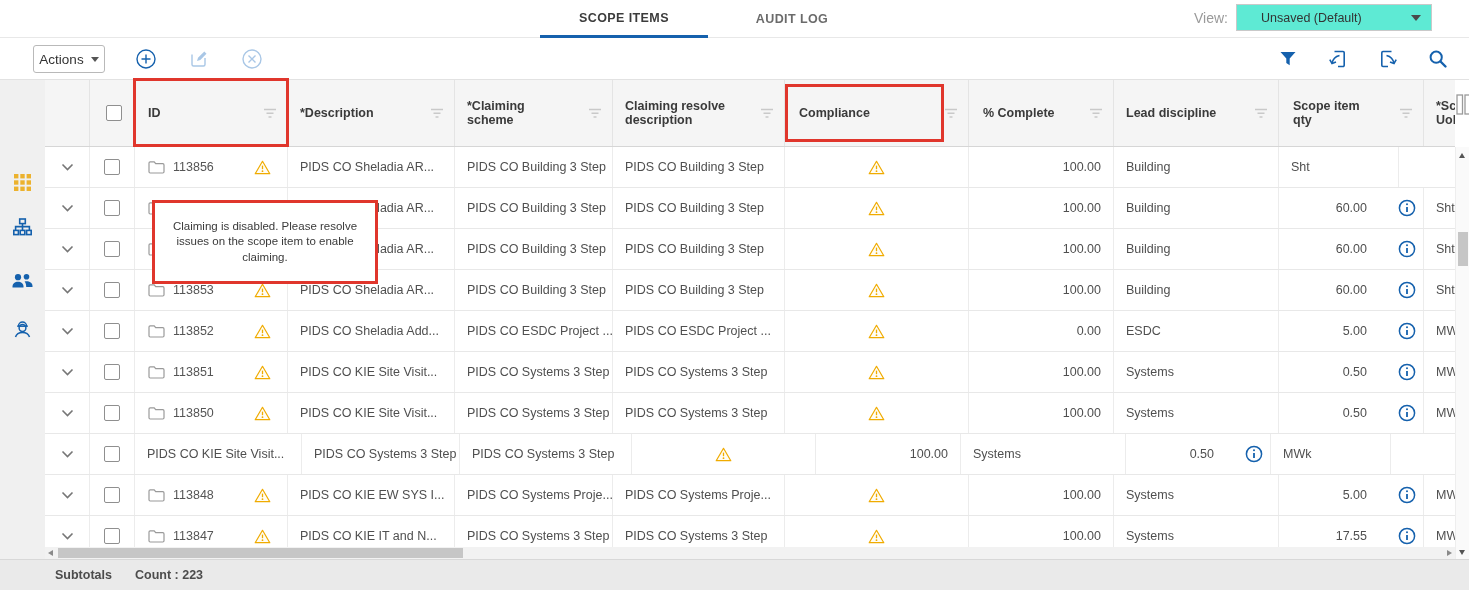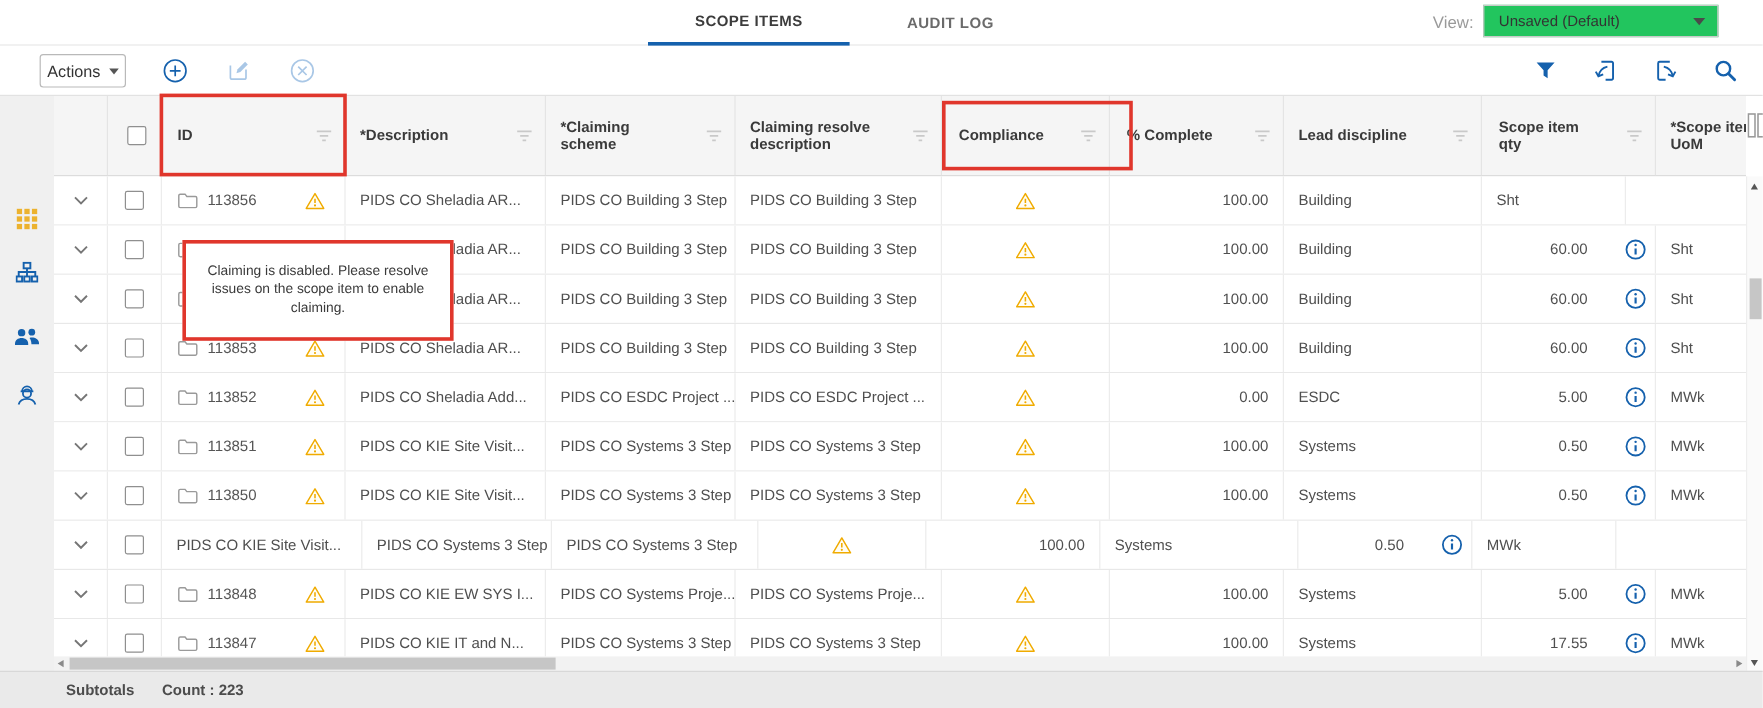--- a/index.html
+++ b/index.html
@@ -7,22 +7,22 @@
   .app { position:relative; width:1469px; height:590px; background:#fff; overflow:hidden; }
 
   
   .tabbar { position:absolute; left:0; top:0; width:1469px; height:38px; background:#fff; border-bottom:1px solid #e8e8e8; }
   .tabs { position:absolute; left:540px; top:0; height:38px; display:flex; }
   .tab { width:168px; height:38px; display:flex; align-items:center; justify-content:center;
          font-size:12.5px; font-weight:bold; letter-spacing:.4px; color:#6b6b6b; cursor:pointer; }
   .tab.active { color:#3c3c3c; border-bottom:3px solid #1561ad; }
   .view-area { position:absolute; right:37px; top:4px; display:flex; align-items:center; gap:8px; }
   .view-label { font-size:14px; color:#9a9a9a; }
-  .view-select { width:196px; height:27px; border:1px solid #c9c9c9; background:#22c55e; display:flex;
-                 align-items:center; justify-content:space-between; padding:0 10px 0 12px; cursor:pointer; }
+  .view-select { width:196px; height:27px; border:1px solid #c9c9c9; background:#5eead4; display:flex;
+                 align-items:center; justify-content:space-between; padding:0 10px 0 24px; cursor:pointer; }
   .view-select .txt { font-size:12.5px; color:#333; }
   .caret { width:0; height:0; border-left:5px solid transparent; border-right:5px solid transparent; border-top:6px solid #4a4a4a; }
 
   
   .toolbar { position:absolute; left:0; top:39px; width:1469px; height:41px; background:#fff; border-bottom:1px solid #e2e2e2; }
   .actions-btn { position:absolute; left:33px; top:6px; width:72px; height:28px; border:1px solid #b9b9b9; border-radius:3px;
                  background:#fff; display:flex; align-items:center; justify-content:center; gap:7px; cursor:pointer; }
   .actions-btn .lbl { font-size:13.5px; color:#333; }
   .actions-btn .caret { border-top-color:#555; border-left-width:4px; border-right-width:4px; border-top-width:5px; }
   .tool-ic { position:absolute; top:9px; width:22px; height:22px; display:flex; align-items:center; justify-content:center; cursor:pointer; }
@@ -39,21 +39,21 @@
   .hlabel { font-size:12.5px; font-weight:bold; color:#3a3a3a; line-height:1.15; }
   .trow { display:flex; height:41px; background:#fff; border-bottom:1px solid #e8e8e8; cursor:pointer; }
   .cell { flex:none; display:flex; align-items:center; border-right:1px solid #ececec;
           font-size:12.5px; color:#4f4f4f; overflow:hidden; white-space:nowrap; }
   .c-expand{width:45px; justify-content:center;}
   .c-check{width:45px; justify-content:center;}
   .c-id{width:153px; padding-left:13px;}
   .c-desc{width:167px; padding-left:12px;}
   .c-cs{width:158px; padding-left:12px;}
   .c-csd{width:172px; padding-left:12px;}
-  .c-comp{width:140px; justify-content:center;gap:10px;}
+  .c-comp{width:184px; justify-content:center;gap:10px;}
   .c-pct{width:145px; justify-content:flex-end; padding-right:12px;}
   .c-lead{width:165px; padding-left:12px;}
   .c-qty{width:145px; justify-content:flex-end; padding-right:7px;gap:21px;}
   .c-uom{width:120px; padding-left:12px;}
   .c-cs .hlabel{max-width:84px;} .c-csd .hlabel{max-width:120px;} .c-qty .hlabel{max-width:78px;} .c-uom .hlabel{max-width:86px;}
   .hcell.c-comp{justify-content:space-between; padding:0 10px 0 14px;}
   .hcell.c-pct{justify-content:space-between; padding:0 10px 0 14px;}
   .hcell.c-qty{justify-content:space-between; padding:0 10px 0 14px;}
   .id-text { margin-left:8px; color:#555; }
   .id-warn { margin-left:auto; margin-right:16px; display:flex; }

